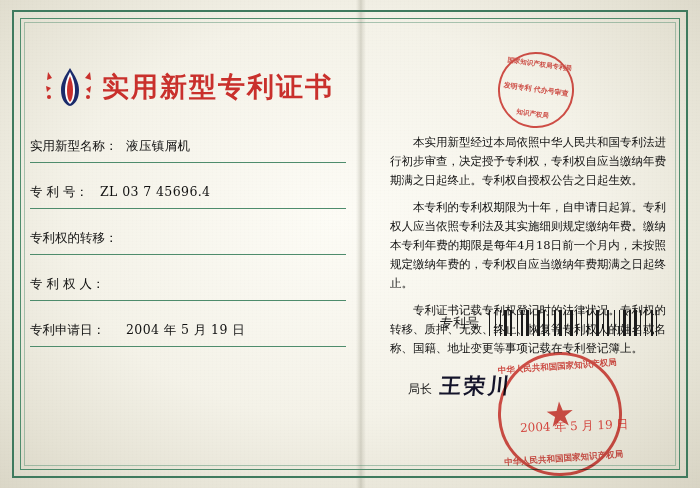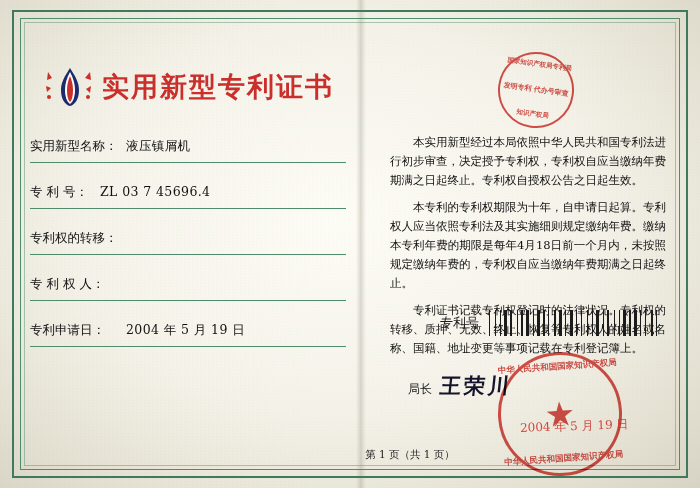--- a/index.html
+++ b/index.html
@@ -452,18 +452,15 @@
 
     <div class="seal" id="seal-small">
       <span class="ct">国家知识产权局专利局</span>
       <span class="mid">发明专利
 代办号审查</span>
       <span class="cb">知识产权局</span>
     </div>
 
     <div id="seal-date">2004 年 5 月 19 日</div>
 
-    <div id="footer">
-      <span class="pg">第 1 页（共 1 页）</span>
-    </div>
 
   </div>
 </div>
 
 </body></html>

